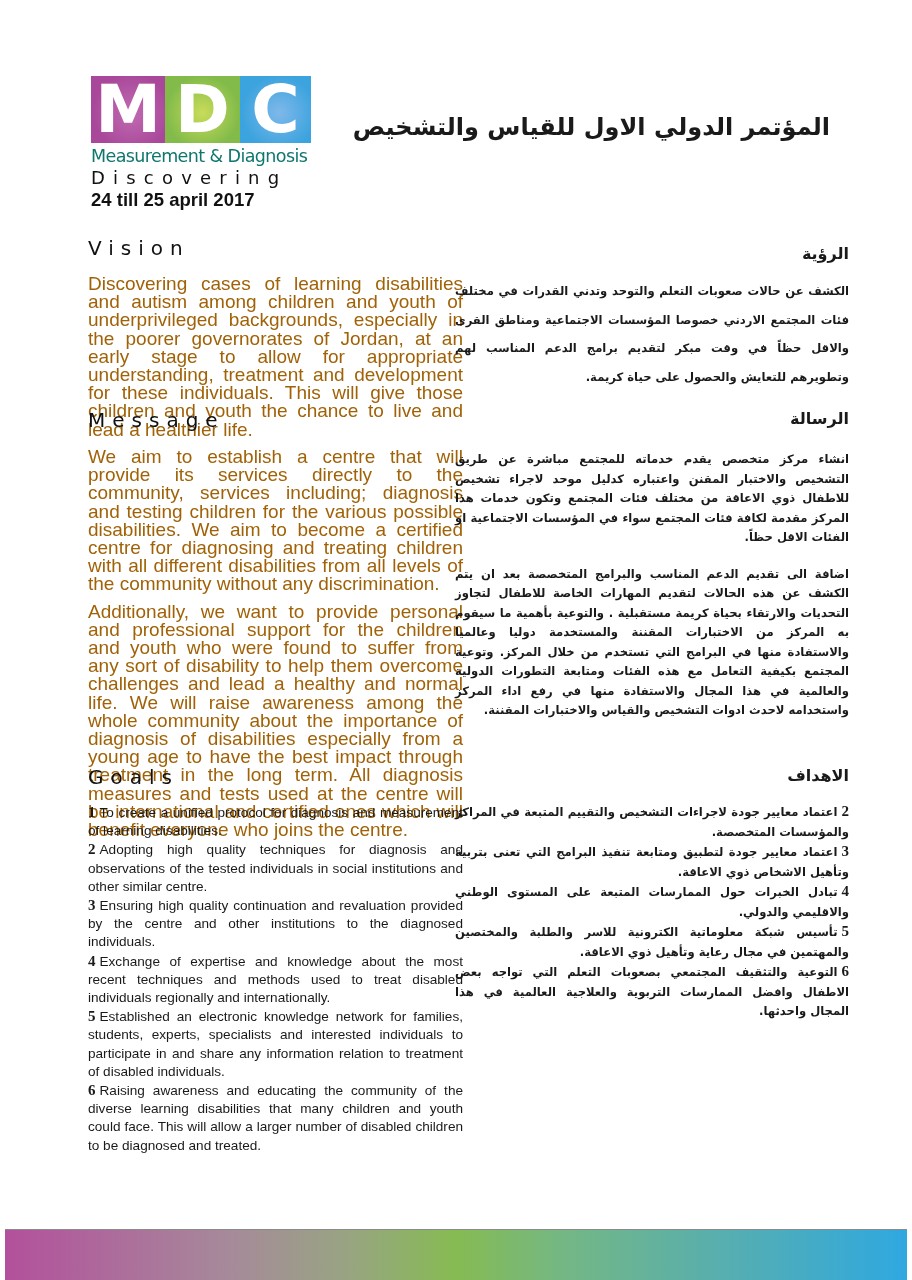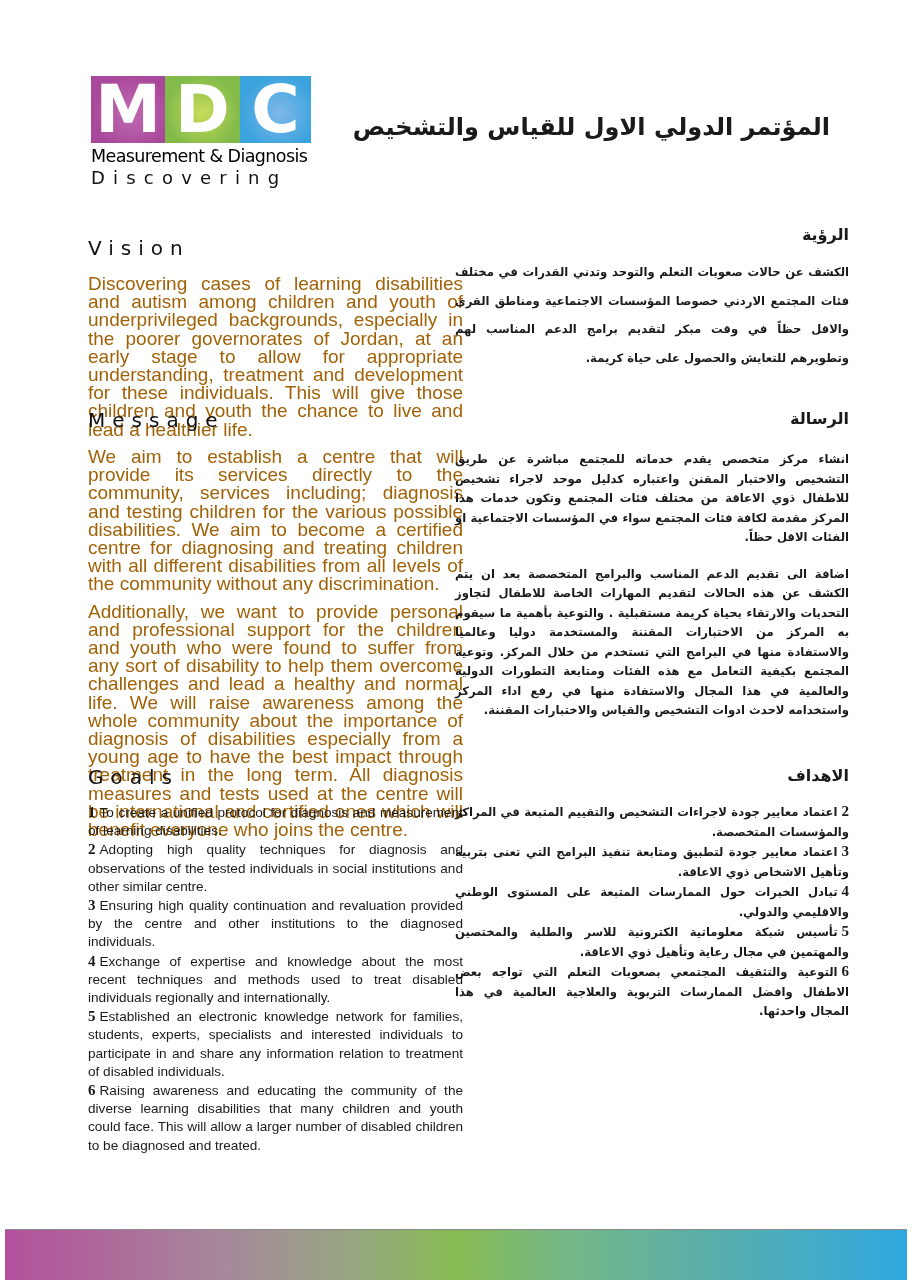--- a/index.html
+++ b/index.html
@@ -7,21 +7,21 @@
     body { position: relative; font-family: "Liberation Sans", "DejaVu Sans", sans-serif; color: #1a1a1a; }
 
     
     .logo { position: absolute; left: 91px; top: 76px; width: 225px; }
     .logo-boxes { display: flex; height: 67px; }
     .logo-box { height: 67px; display: flex; align-items: center; justify-content: center;
       color: #ffffff; font-family: "DejaVu Sans", sans-serif; font-weight: bold; font-size: 66px; line-height: 1; }
     .logo-box.m { width: 74px; background: radial-gradient(circle at 55% 55%, #c06bb2 0%, #a9489a 70%); }
     .logo-box.d { width: 75px; background: radial-gradient(circle at 50% 55%, #c9dc5a 0%, #82bb4a 70%); }
     .logo-box.c { width: 71px; background: radial-gradient(circle at 55% 55%, #7fb8ea 0%, #3ba3de 70%); }
-    .logo-sub { font-family: "DejaVu Sans", sans-serif; font-size: 17.5px; color: #000000; letter-spacing: -0.6px;
+    .logo-sub { font-family: "DejaVu Sans", sans-serif; font-size: 17.5px; color: #0f766e; letter-spacing: -0.6px;
       margin-top: 3px; white-space: nowrap; line-height: 20px; }
     .logo-conf { font-family: "DejaVu Sans", sans-serif; font-size: 18px; color: #111; letter-spacing: 8.2px;
       line-height: 22px; white-space: nowrap; margin-top: 1px; }
     .logo-date { font-family: "Liberation Sans", sans-serif; font-weight: bold; font-size: 18.5px; color: #111;
       white-space: nowrap; line-height: 22px; margin-top: 0px; }
 
     
     .ar-title { position: absolute; right: 82px; top: 113px; font-family: "DejaVu Sans", sans-serif;
       font-weight: bold; font-size: 24px; color: #1a1a1a; direction: rtl; text-align: left; white-space: nowrap; }
 
@@ -52,29 +52,30 @@
 <body>
 
 <div class="logo">
   <div class="logo-boxes">
     <div class="logo-box m">M</div>
     <div class="logo-box d">D</div>
     <div class="logo-box c">C</div>
   </div>
   <div class="logo-sub">Measurement &amp; Diagnosis</div>
   <div class="logo-conf">Discovering</div>
+  <div class="logo-date">24 till 25 april 2017</div>
 </div>
 
 <div class="ar-title">المؤتمر الدولي الاول للقياس والتشخيص</div>
 
 <div class="col-en" style="top:236px;">
   <h2 class="h-en">Vision</h2>
   <p class="p-en" style="margin-top:15px;">Discovering cases of learning disabilities and autism among children and youth of underprivileged backgrounds, especially in the poorer governorates of Jordan, at an early stage to allow for appropriate understanding, treatment and development for these individuals. This will give those children and youth the chance to live and lead a healthier life.</p>
 </div>
-<div class="col-ar" style="top:225px;">
+<div class="col-ar" style="top:244px;">
   <h2 class="h-ar">الرؤية</h2>
   <p class="p-ar" style="margin-top:14px; line-height:28.5px;">الكشف عن حالات صعوبات التعلم والتوحد وتدني القدرات في مختلف فئات المجتمع الاردني خصوصا المؤسسات الاجتماعية ومناطق القرى والاقل حظاً في وقت مبكر لتقديم برامج الدعم المناسب لهم وتطويرهم للتعايش والحصول على حياة كريمة.</p>
 </div>
 
 <div class="col-en" style="top:408px;">
   <h2 class="h-en">Message</h2>
   <p class="p-en" style="margin-top:16px;">We aim to establish a centre that will provide its services directly to the community, services including; diagnosis and testing children for the various possible disabilities. We aim to become a certified centre for diagnosing and treating children with all different disabilities from all levels of the community without any discrimination.</p>
   <p class="p-en" style="margin-top:9px;">Additionally, we want to provide personal and professional support for the children and youth who were found to suffer from any sort of disability to help them overcome challenges and lead a healthy and normal life. We will raise awareness among the whole community about the importance of diagnosis of disabilities especially from a young age to have the best impact through treatment in the long term. All diagnosis measures and tests used at the centre will be international and certified ones which will benefit everyone who joins the centre.</p>
 </div>
 <div class="col-ar" style="top:409px;">

